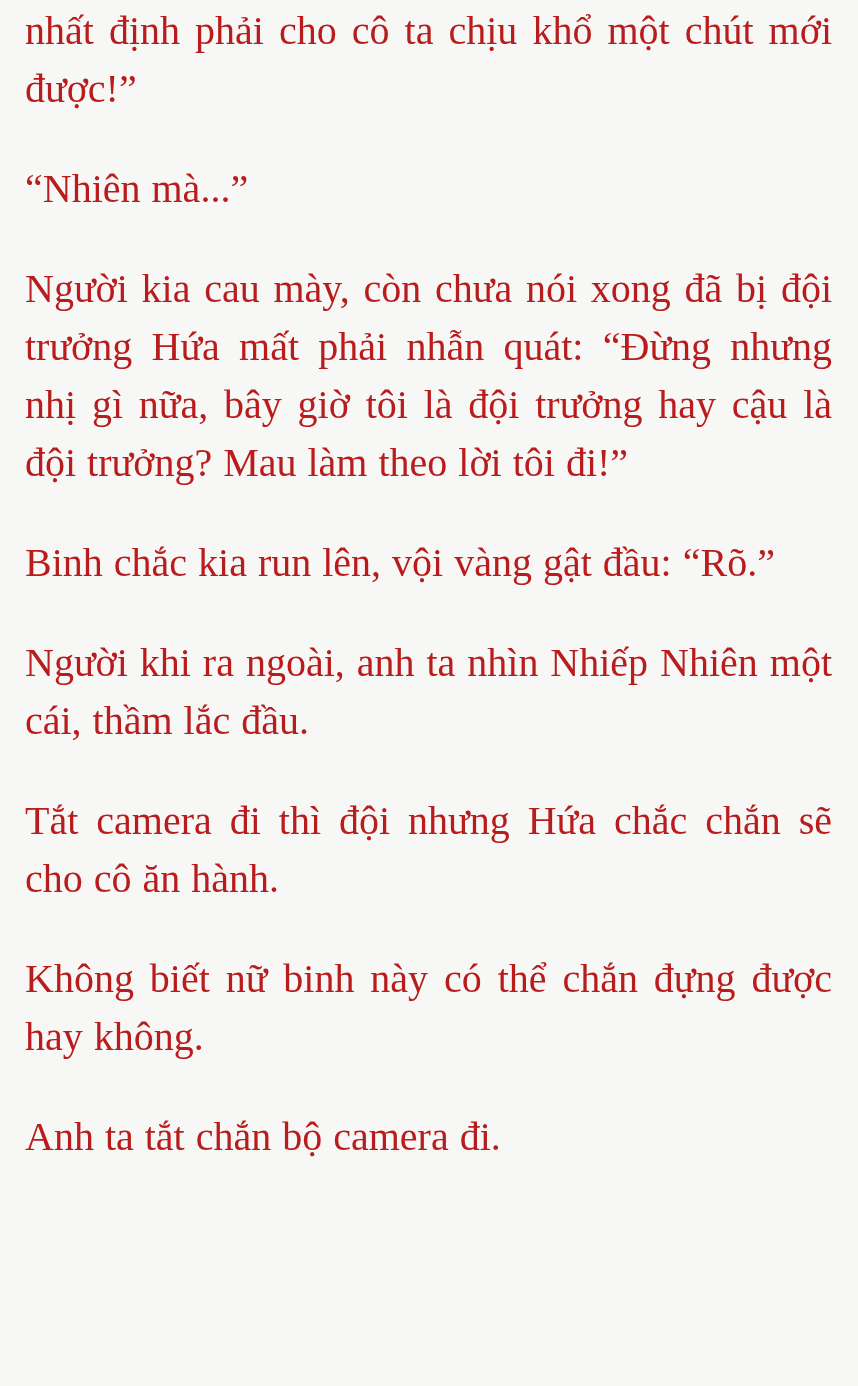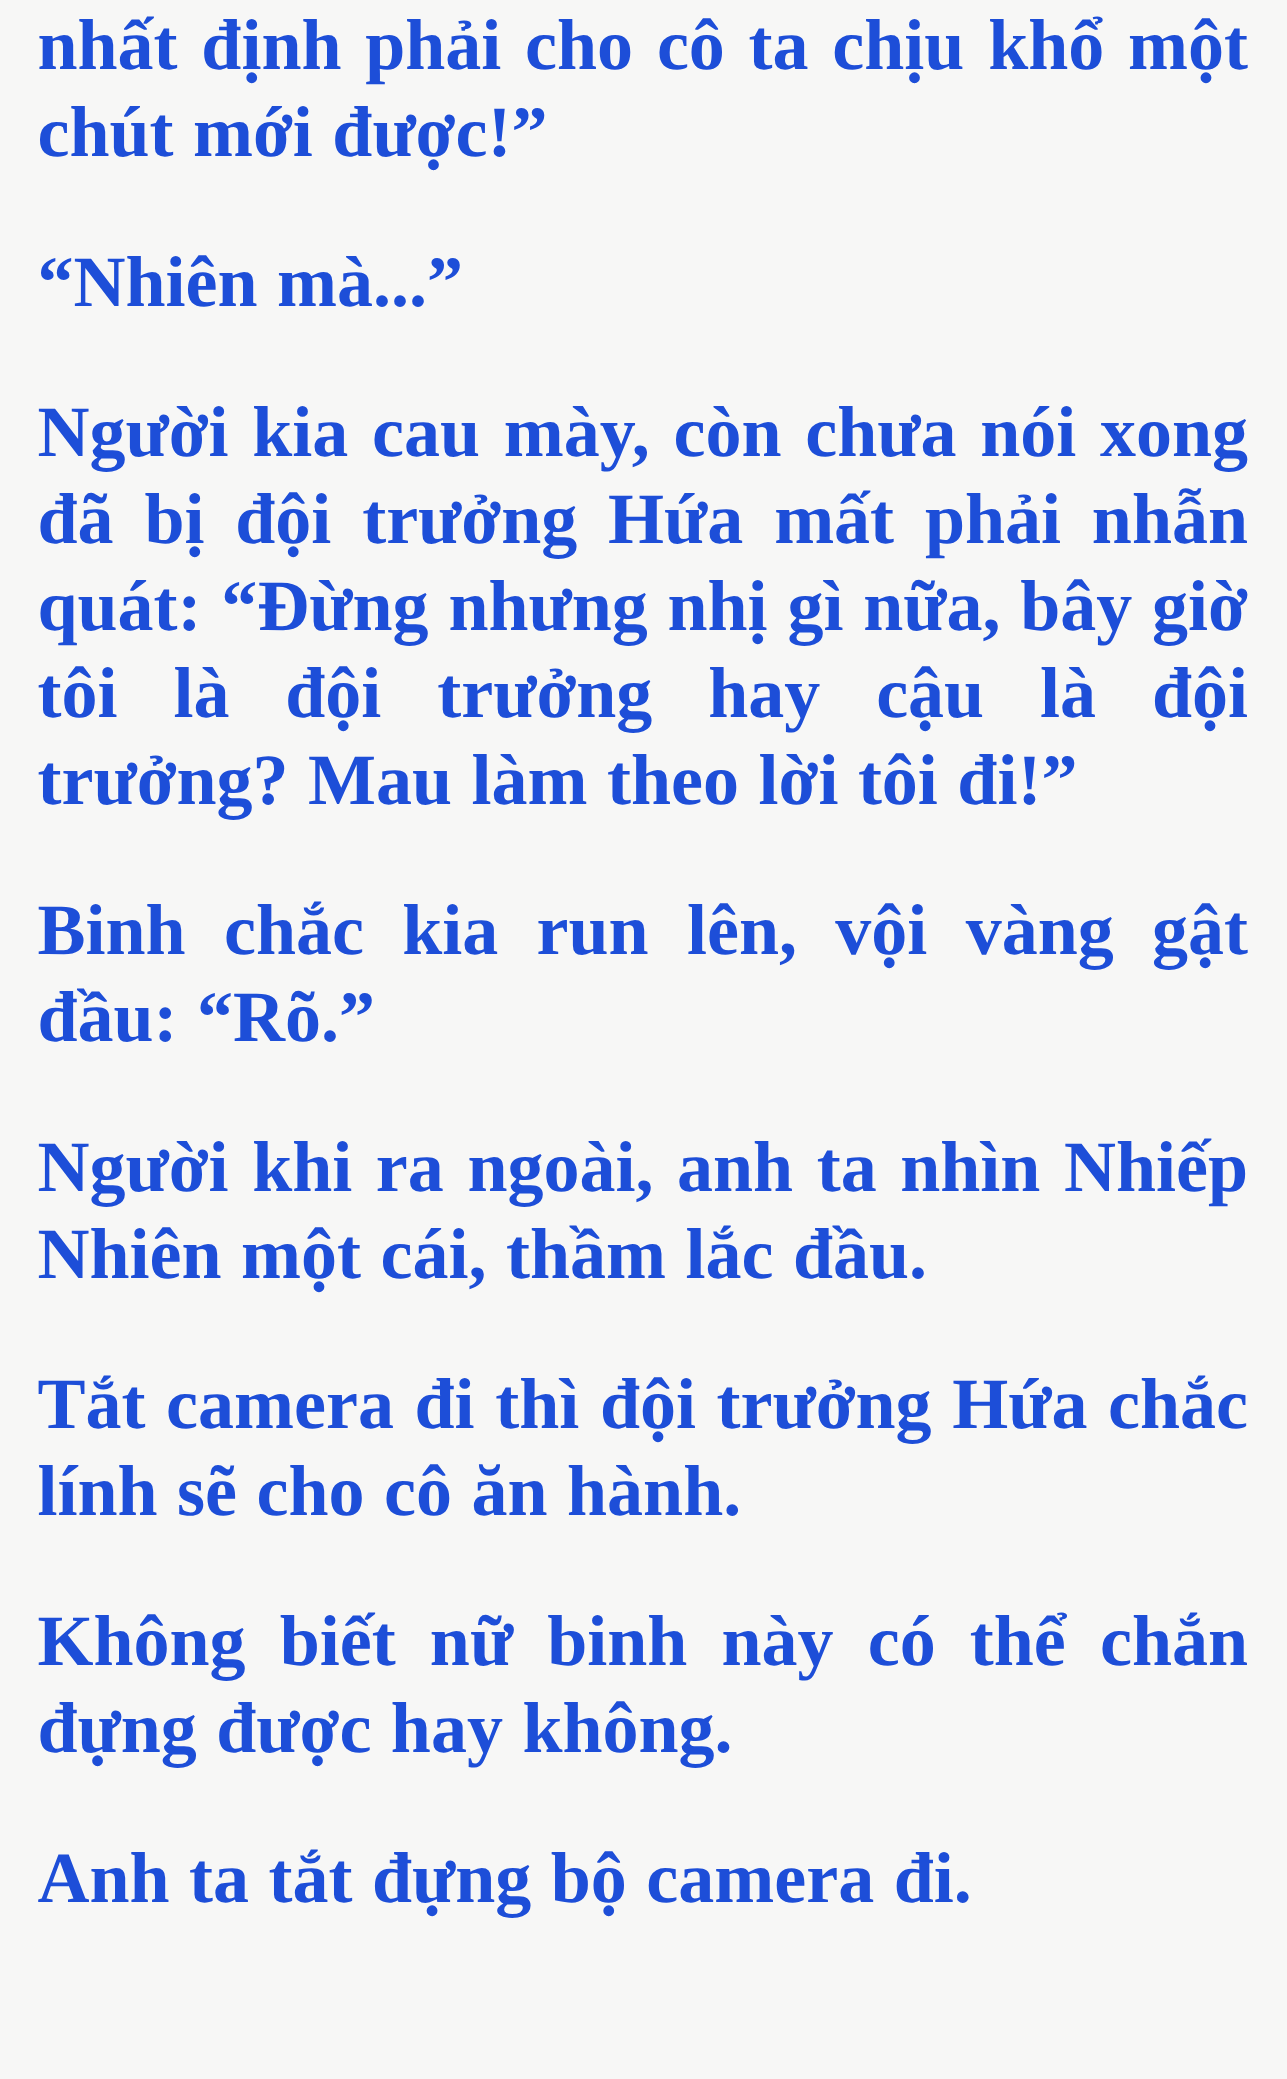--- a/index.html
+++ b/index.html
@@ -16,36 +16,35 @@
     box-sizing: border-box;
     width: 858px;
     height: 1386px;
     padding: 2px 26px 0 25px;
     background: #f7f7f6;
     overflow: hidden;
   }
   .reader-page p {
     margin: 0 0 42px 0;
     font-family: "Liberation Serif", "DejaVu Serif", serif;
-    font-size: 48px;
+    font-size: 40px;
     line-height: 58px;
-    color: #1d4ed8;
+    color: #b91c1c;
     text-align: justify;
     text-justify: inter-word;
     word-spacing: 1px;
-    font-weight: bold;
   }
 </style>
 </head>
 <body>
 
 <div class="reader-page">
   <article>
     <p>nhất định phải cho cô ta chịu khổ một chút mới được!”</p>
     <p>“Nhiên mà...”</p>
     <p>Người kia cau mày, còn chưa nói xong đã bị đội trưởng Hứa mất phải nhẫn quát: “Đừng nhưng nhị gì nữa, bây giờ tôi là đội trưởng hay cậu là đội trưởng? Mau làm theo lời tôi đi!”</p>
     <p>Binh chắc kia run lên, vội vàng gật đầu: “Rõ.”</p>
     <p>Người khi ra ngoài, anh ta nhìn Nhiếp Nhiên một cái, thầm lắc đầu.</p>
-    <p>Tắt camera đi thì đội trưởng Hứa chắc lính sẽ cho cô ăn hành.</p>
+    <p>Tắt camera đi thì đội nhưng Hứa chắc chắn sẽ cho cô ăn hành.</p>
     <p>Không biết nữ binh này có thể chắn đựng được hay không.</p>
-    <p>Anh ta tắt đựng bộ camera đi.</p>
+    <p>Anh ta tắt chắn bộ camera đi.</p>
   </article>
 </div>
 
 </body></html>

